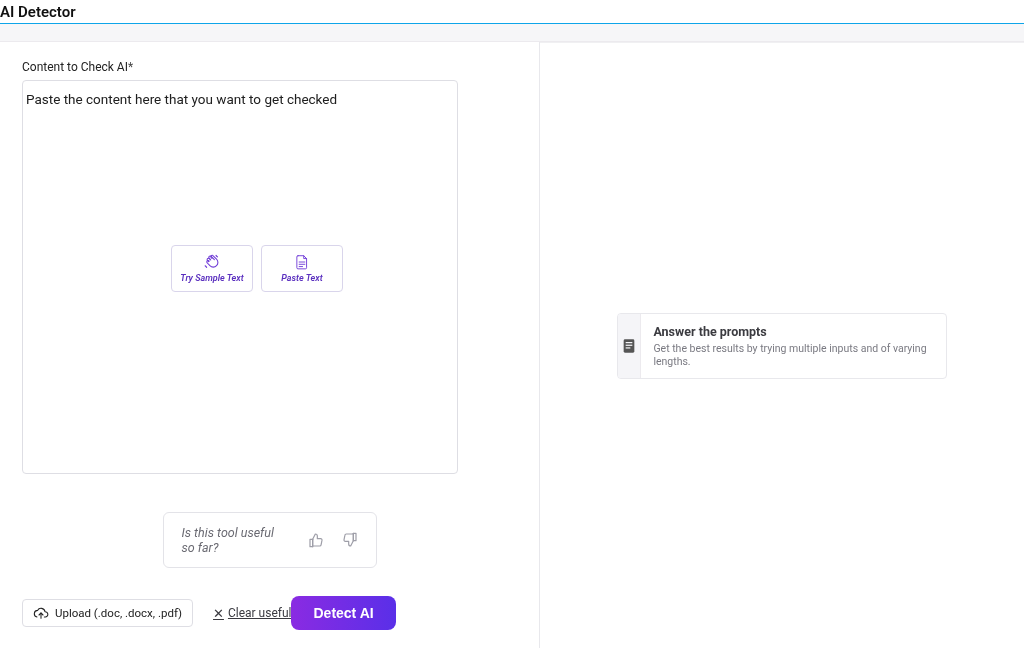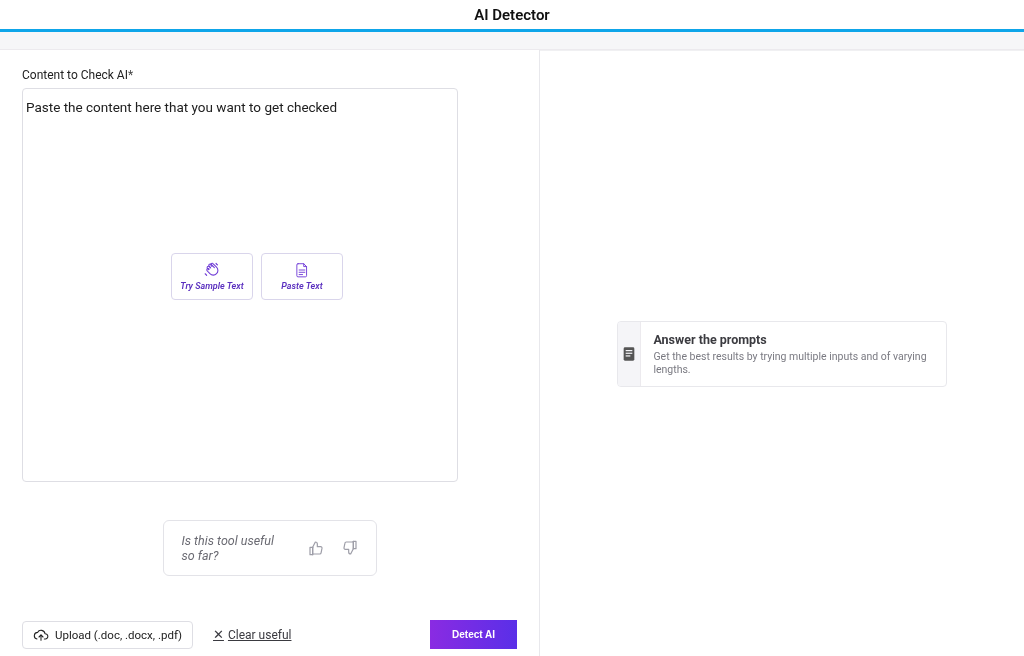--- a/index.html
+++ b/index.html
@@ -5,25 +5,25 @@
   * { box-sizing: border-box; margin: 0; padding: 0; }
   body {
     font-family: -apple-system, BlinkMacSystemFont, "Segoe UI", Roboto, Helvetica, Arial, sans-serif;
     background: #ffffff;
     width: 1024px;
     height: 656px;
     overflow: hidden;
     color: #1a1a1a;
   }
   .header {
-    height: 32px;
-    border-bottom: 3px solid #0ea5e9;
-    display: flex;
-    align-items: center;
-    justify-content: center;
+    height: 24px;
+    border-bottom: 1px solid #0ea5e9;
+    display: flex;
+    align-items: center;
+    justify-content: flex-start;
   }
   .header-title {
     font-size: 15px;
     font-weight: 600;
     color: #111;
   }
   .subheader {
     height: 18px;
     background: #f6f6f8;
     border-bottom: 1px solid #eceaee;
@@ -119,27 +119,25 @@
     font-size: 12.5px;
     color: #6a6a72;
   }
   .thumb {
     color: #9e9ea8;
     cursor: pointer;
     display: inline-flex;
   }
   .bottom-row {
     position: absolute;
-    bottom: 7px;
+    bottom: 18px;
     left: 22px;
     right: 22px;
     display: flex;
     align-items: center;
-    justify-content: space-between;
-    gap: 36px;
   }
   .bottom-left {
     display: flex;
     align-items: center;
     gap: 20px;
   }
   .upload-btn {
     border: 1px solid #dedee4;
     border-radius: 4px;
     background: #fff;
@@ -159,23 +157,23 @@
     display: flex;
     align-items: center;
     gap: 4px;
   }
   .clear-x {
     font-size: 13px;
     text-decoration: none;
   }
   .detect-btn {
     border: none;
-    border-radius: 0;
+    border-radius: 8px;
     padding: 9px 22px;
-    font-size: 10px;
+    font-size: 14px;
     font-weight: 700;
     color: #fff;
     background: linear-gradient(90deg, #8a2be2 0%, #5a2fe8 100%);
     cursor: pointer;
   }
   .info-card {
     width: 330px;
     border: 1px solid #e8e8ec;
     border-radius: 4px;
     display: flex;

